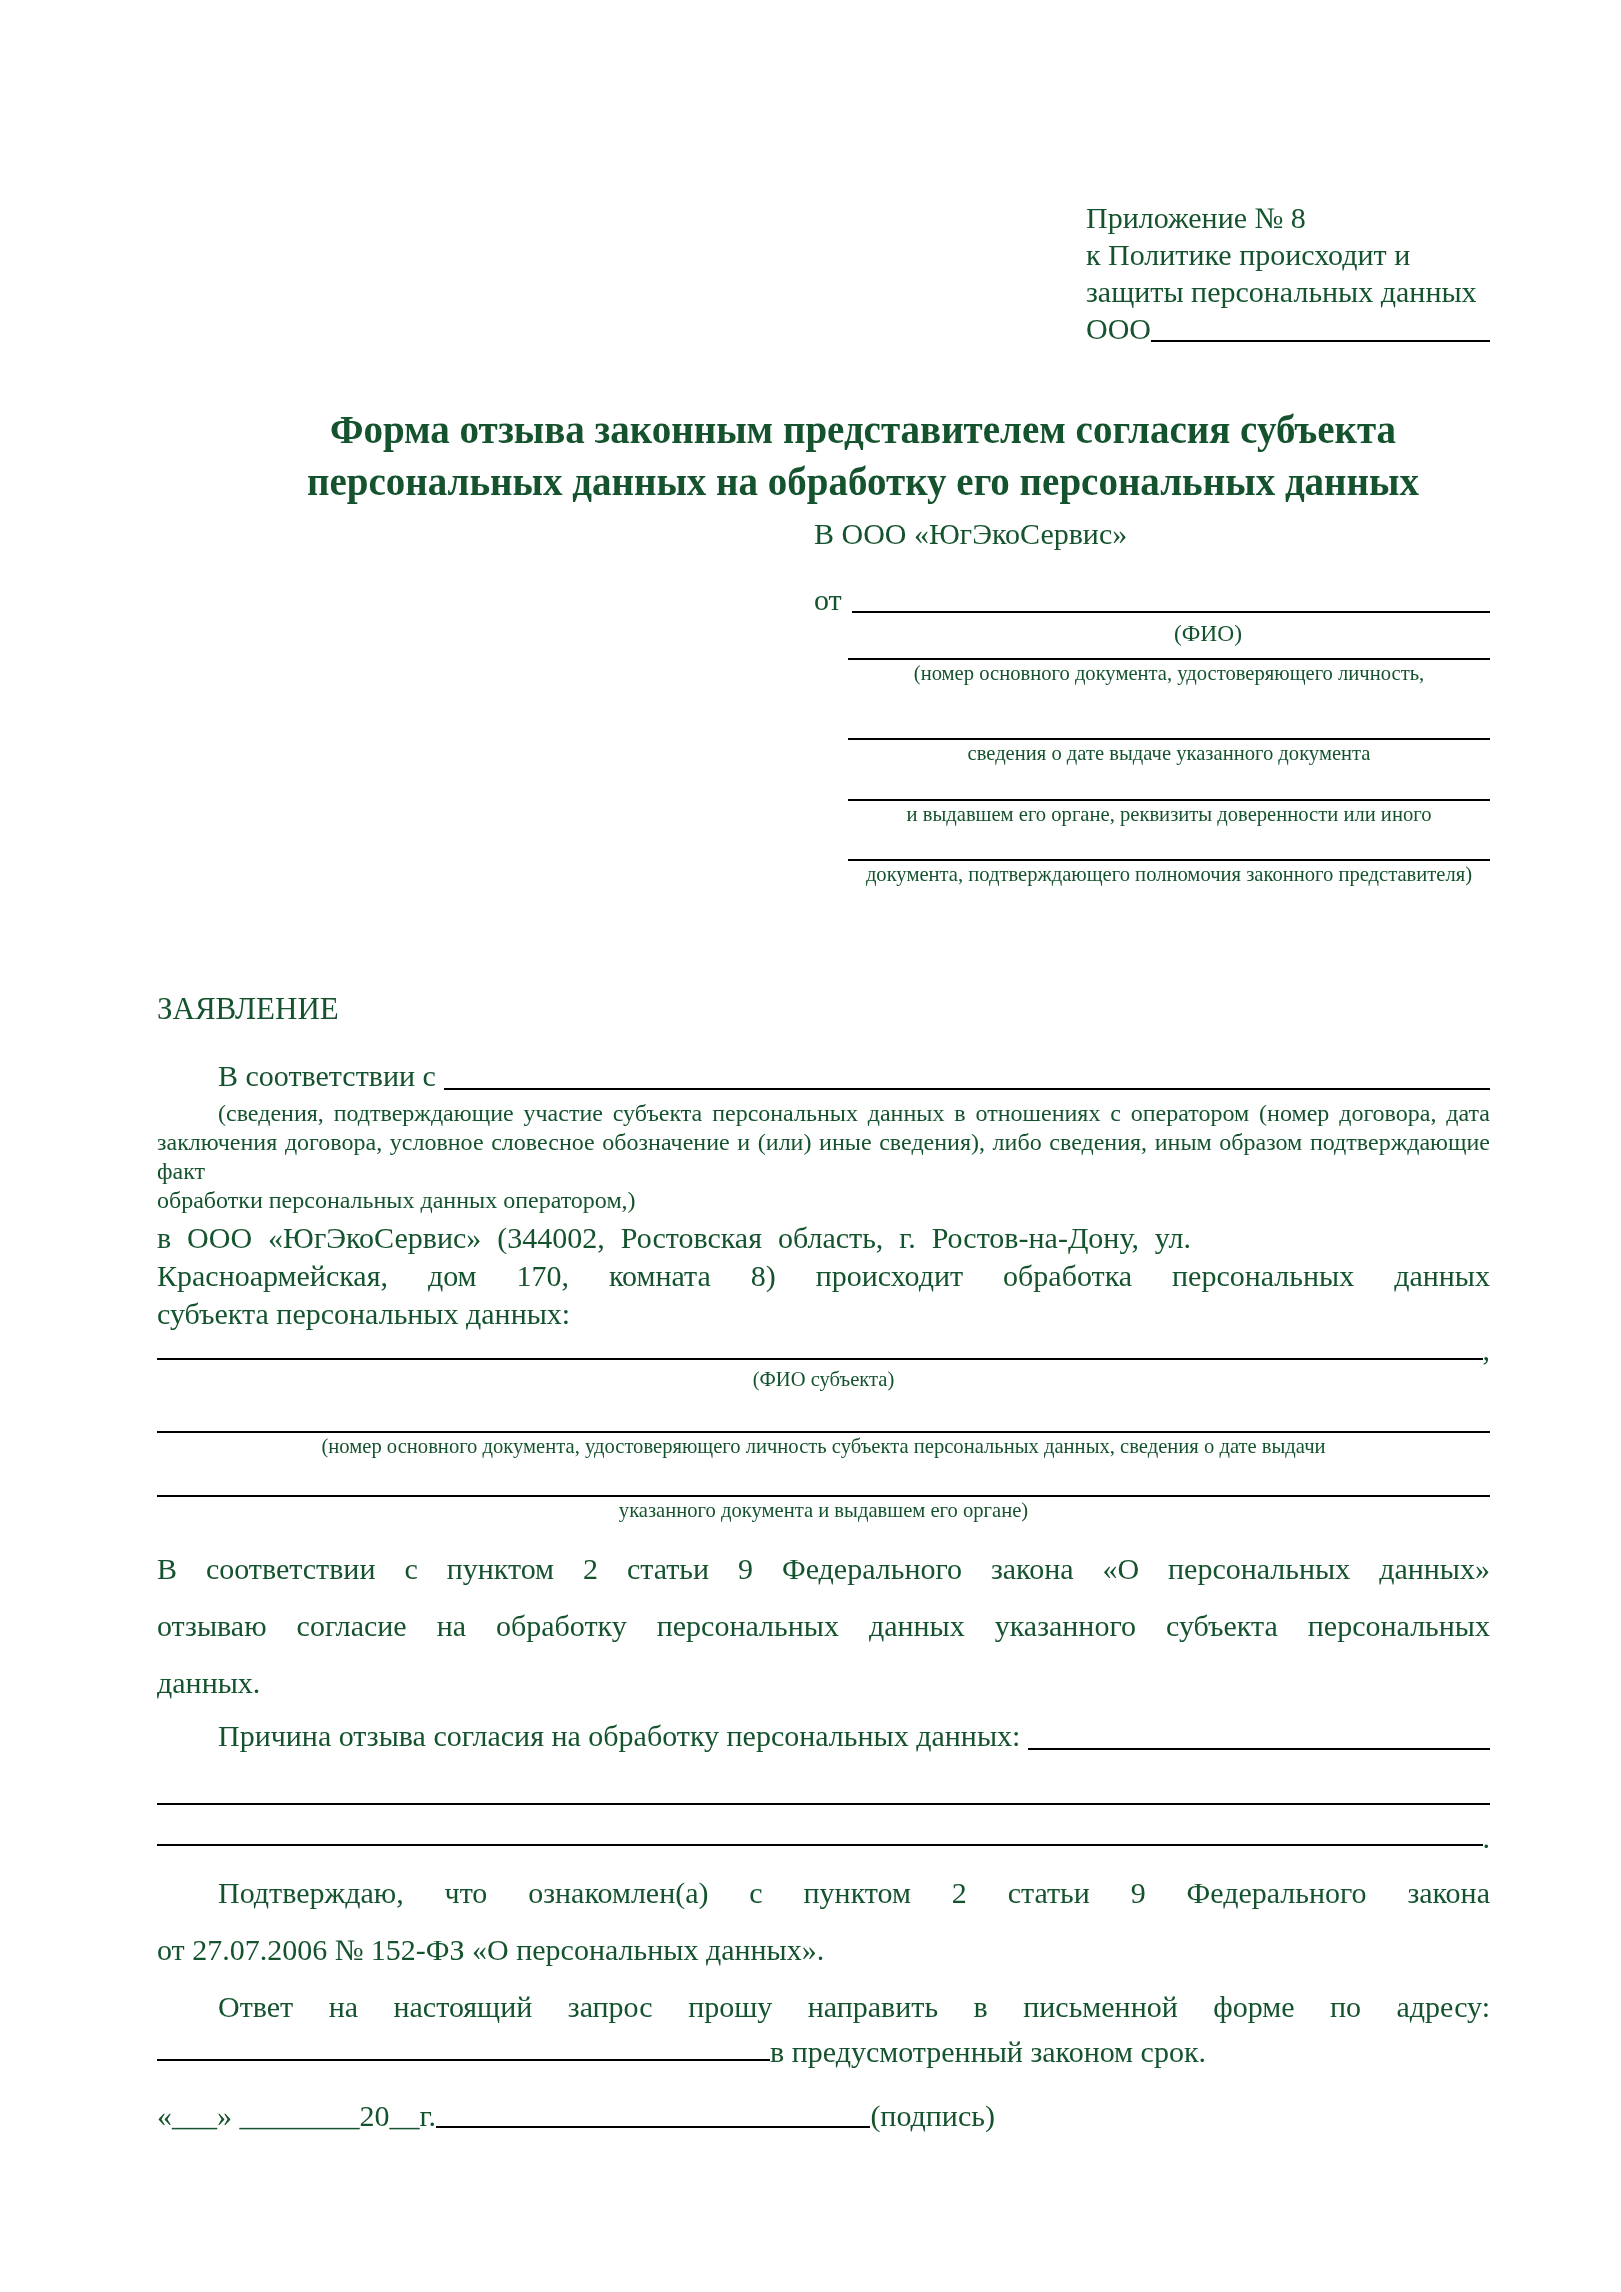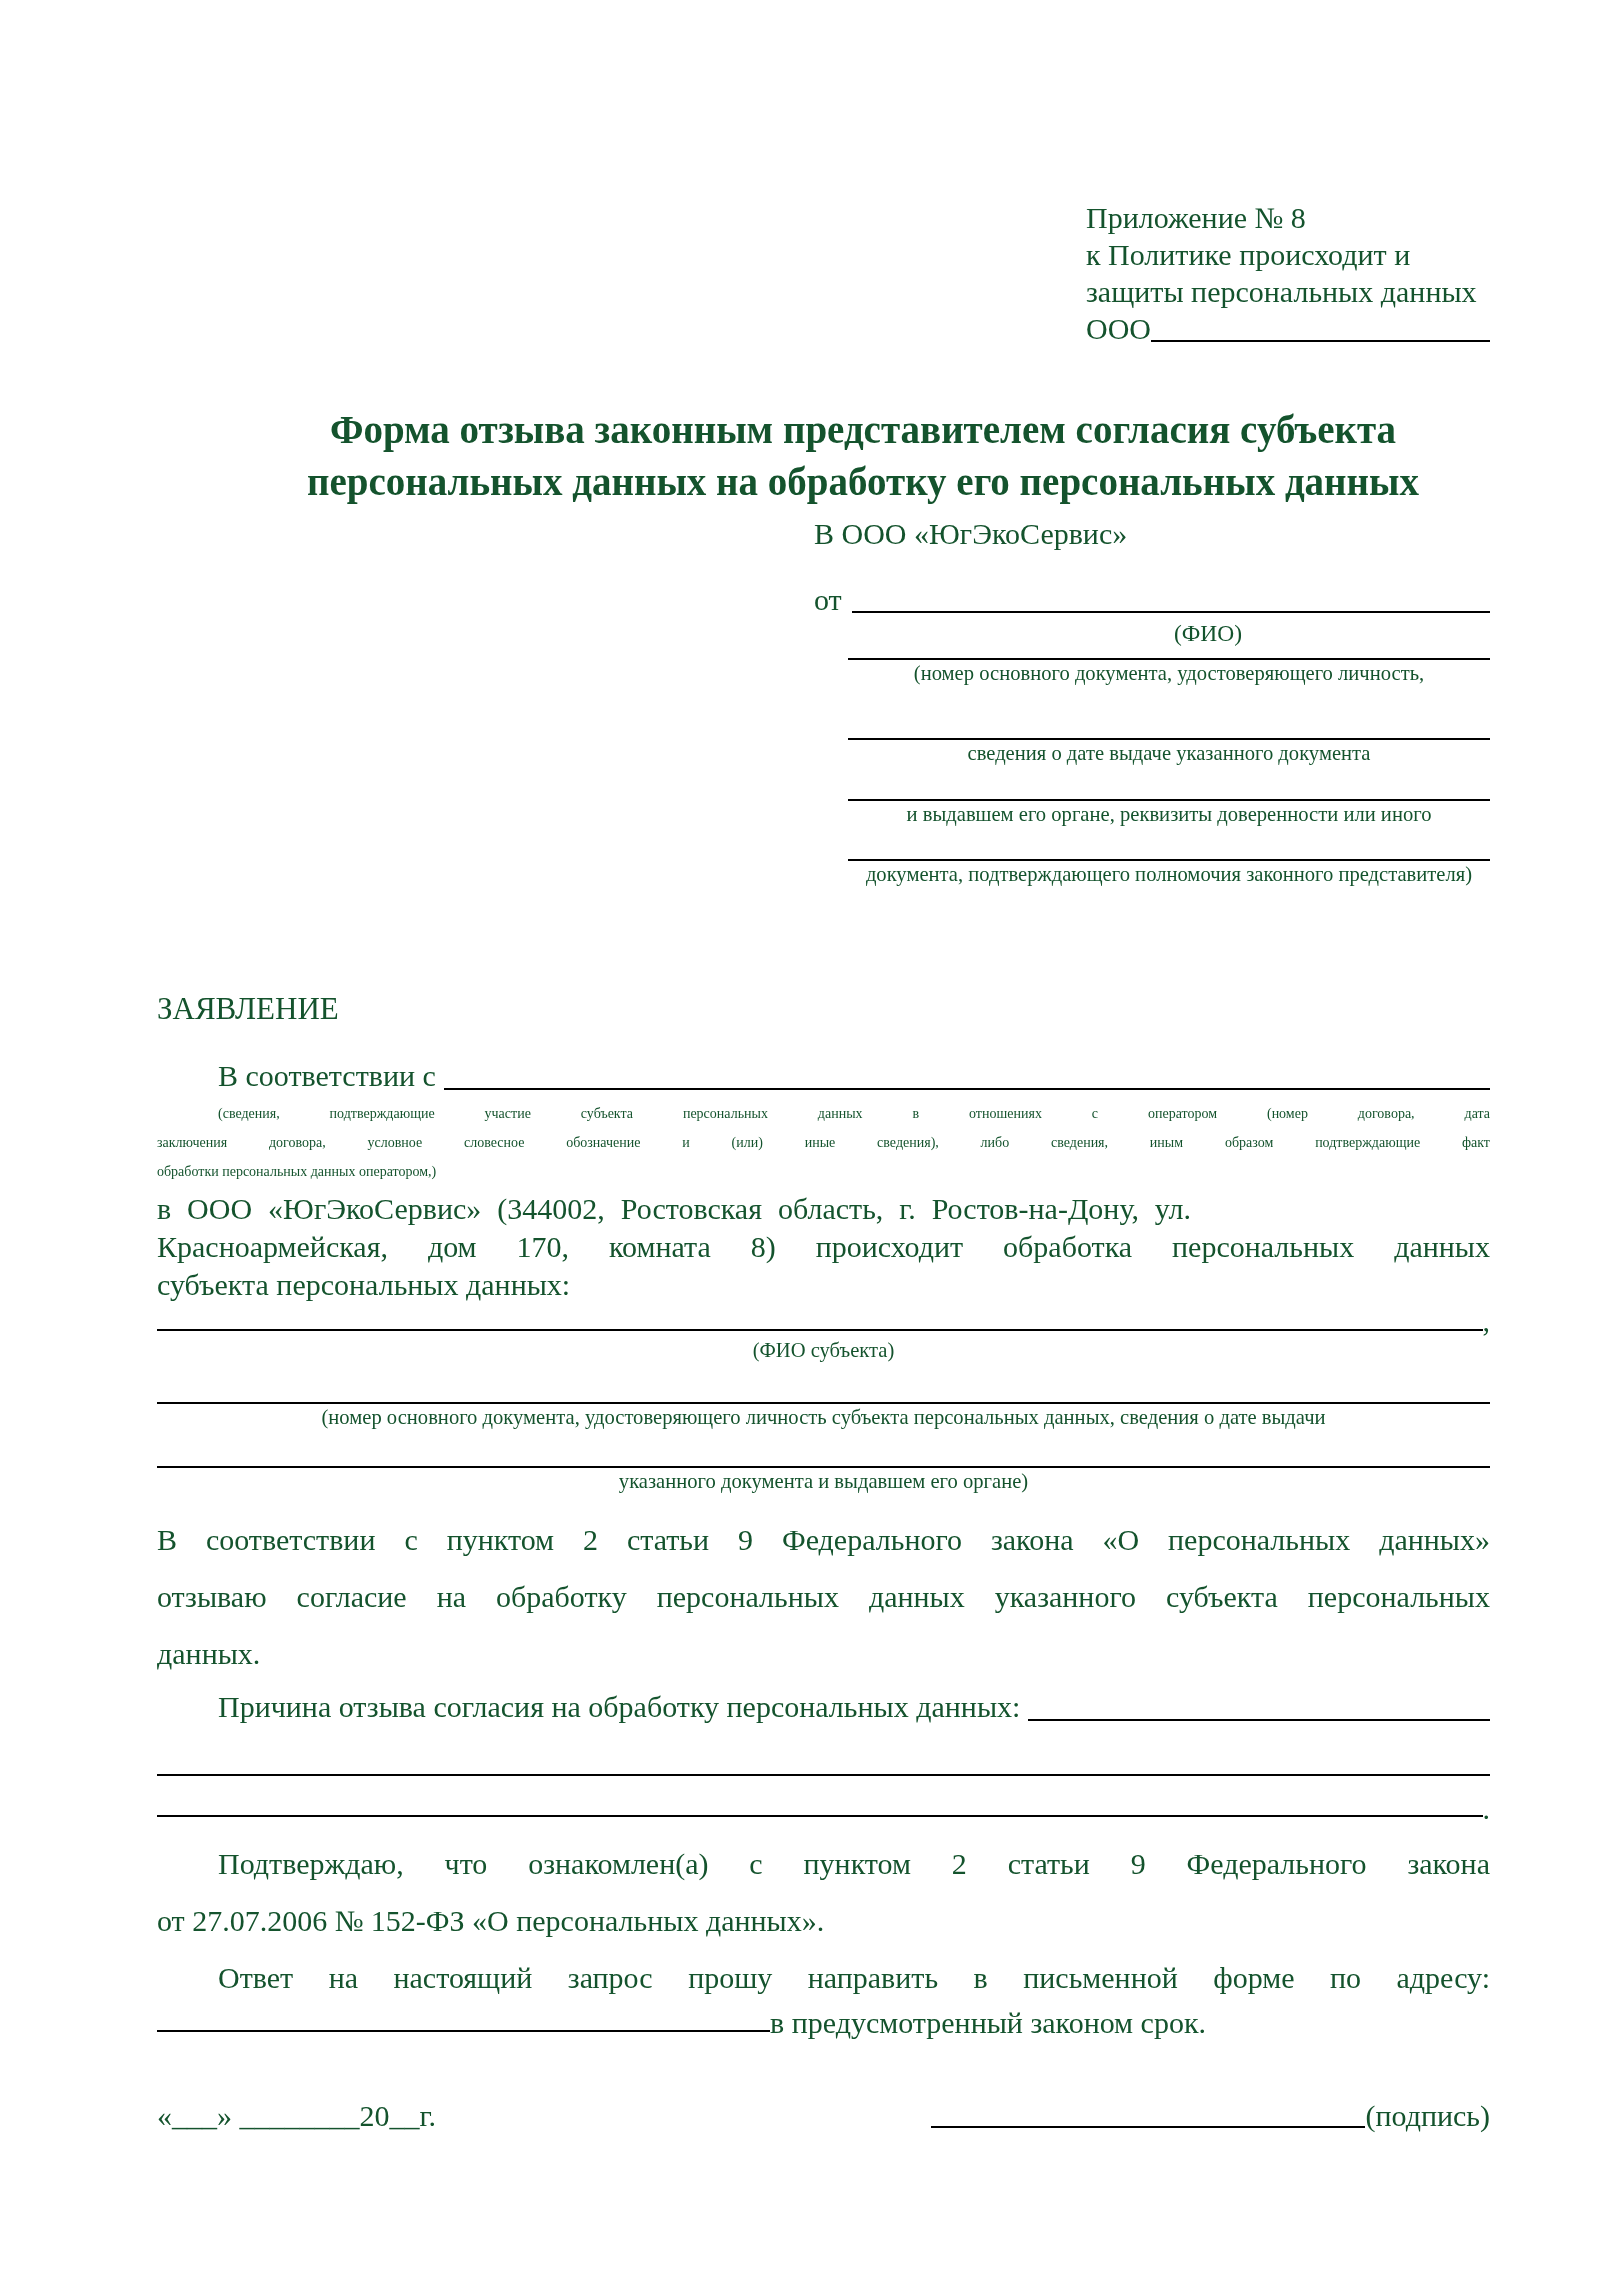--- a/index.html
+++ b/index.html
@@ -38,21 +38,21 @@
   .addressee .gline{margin-left:34px;}
   .addressee .cap{margin-left:34px;}
   .h10{height:9.8px;} .h52{height:51px;} .h32{height:31px;}
 
   
   .statement{position:absolute;left:157px;top:968px;width:1333px;font-size:30px;}
   .heading{font-size:31px;line-height:41px;margin-top:20px;}
   .accordance{margin-top:25.5px;line-height:41px;}
   .acc-label{padding-left:61px;white-space:nowrap;margin-right:7.8px;}
   .jl{text-align:justify;text-align-last:justify;}
-  .sp{font-size:14px;line-height:29px;}
+  .sp{font-size:24px;line-height:29px;}
   .ind1{text-indent:61px;}
   .sp-first{margin-top:3.9px;}
   .op{line-height:38px;}
   .op-first{margin-top:3.9px;width:1034px;}
   .subject-row{height:33px;}
   .subject-row span:last-child{line-height:33px;}
   .grp-line-1{height:37px;} .grp-line-2{height:35px;}
   .wd{line-height:57px;}
   .wd-first{margin-top:15.7px;}
   .reason{margin-top:3.9px;line-height:41px;}
@@ -60,22 +60,22 @@
   .reason .fill{min-width:255px;}
   .blankline{height:47px;border-bottom:2px solid #000;}
   .blank2{height:47px;}
   .blank2 span:last-child{line-height:29px;}
   .confirm-first{margin-top:11.8px;}
   .answer2 .fill{flex:0 0 613px;margin-bottom:7.8px;}
 
   
   .footer{
     position:absolute;left:157px;top:2096px;width:1333px;
-    display:flex;justify-content:space-between;align-items:flex-end;
-    font-size:30px;line-height:39px;gap:24px;
+    display:flex;justify-content:flex-start;align-items:flex-end;
+    font-size:30px;line-height:39px;
   }
   .sig{width:559px;}
   .sig .fill{flex:1;margin-bottom:6.9px;}
 </style>
 </head>
 <body>
 
 <div class="page">
 
   <div class="header-block">

